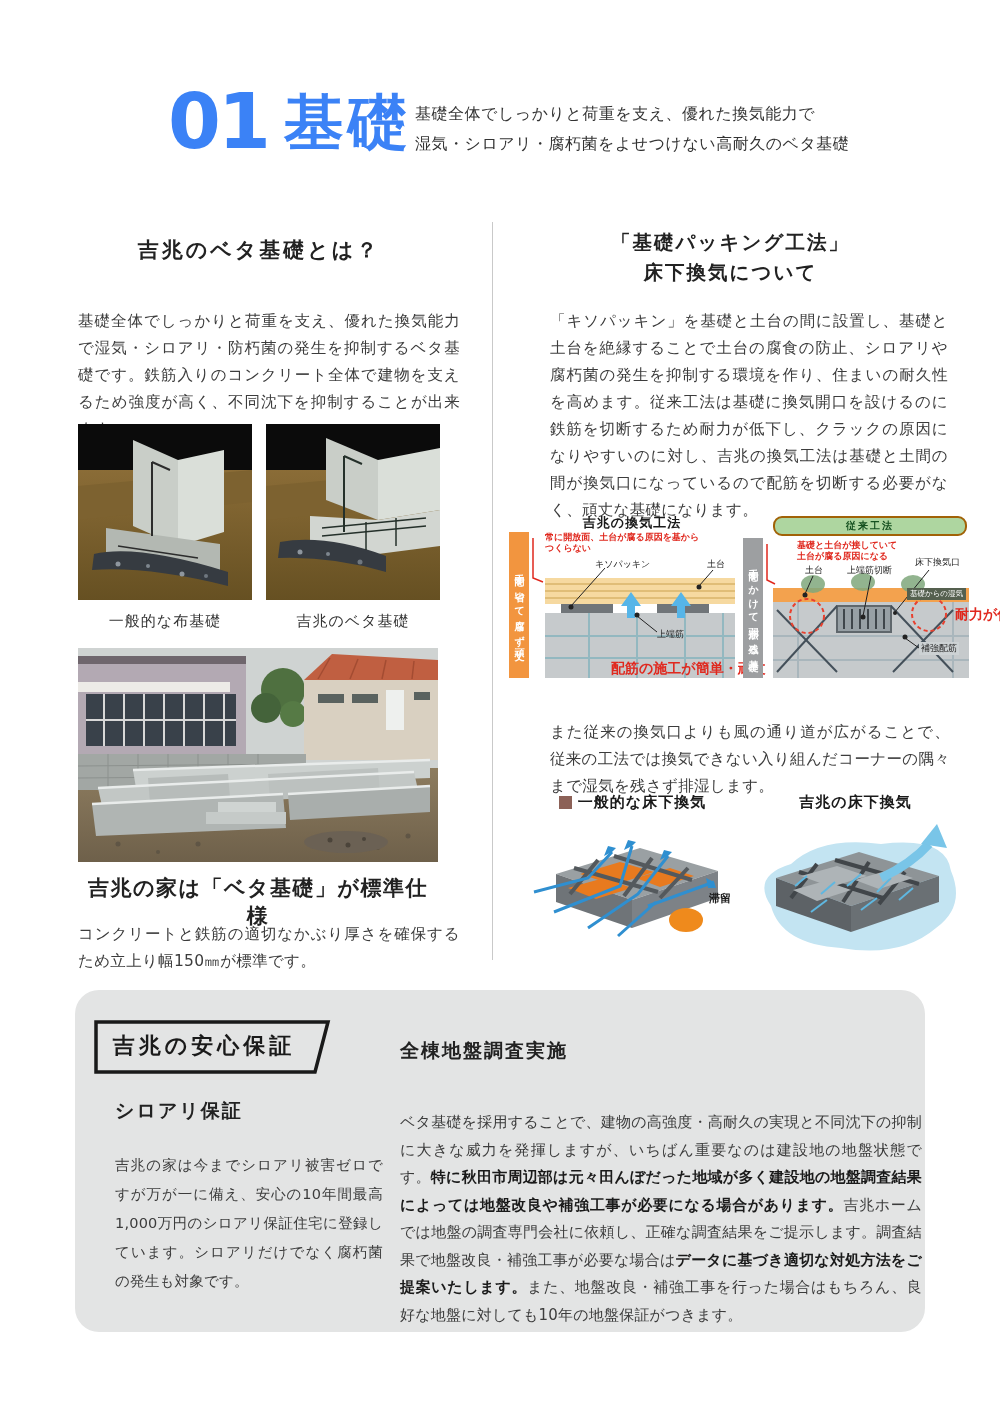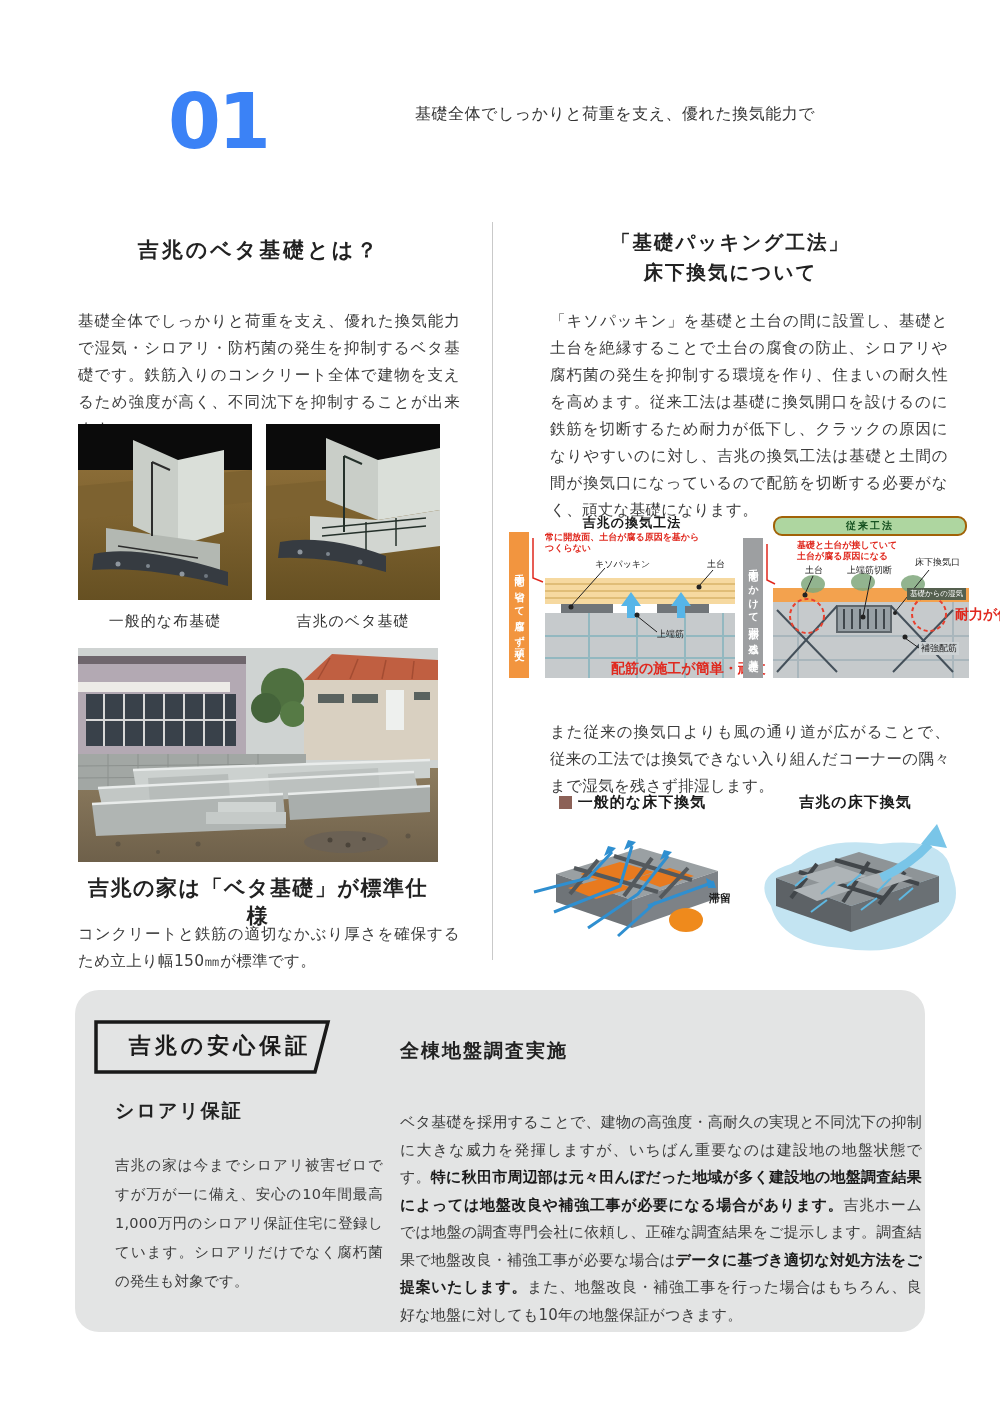--- a/index.html
+++ b/index.html
@@ -44,36 +44,38 @@
   
   .floor-row{position:absolute;left:528px;top:793px;width:432px;display:flex;gap:14px;}
   .floor{position:relative;width:209px;}
   .floor-title{display:flex;align-items:center;justify-content:center;gap:6px;font-weight:800;color:#1a1a1a;font-size:15px;letter-spacing:1px;}
   .sq{width:13px;height:13px;background:#8c6157;display:inline-block;}
   .floor-svg{width:209px;height:150px;display:block;margin-top:4px;}
   .tairyu{position:absolute;right:6px;top:98px;font-weight:700;font-size:11px;color:#1a1a1a;}
   
   .panel{position:absolute;left:75px;top:990px;width:850px;height:342px;background:#e3e4e4;border-radius:24px;}
   .badge{position:absolute;left:16px;top:28px;width:244px;height:58px;}
-  .badge-label{position:absolute;left:32px;top:28px;width:226px;height:56px;display:flex;align-items:center;justify-content:center;
+  .badge-label{position:absolute;left:16px;top:28px;width:226px;height:56px;display:flex;align-items:center;justify-content:center;
                font-size:22px;font-weight:800;color:#1a1a1a;letter-spacing:4px;}
   .termite-h{position:absolute;left:40px;top:108px;font-size:19px;font-weight:800;color:#222;letter-spacing:2px;}
   .termite-b{position:absolute;left:40px;top:146px;width:268px;font-size:14.5px;line-height:29px;text-align:justify;letter-spacing:.2px;}
   .ground-h{position:absolute;left:325px;top:48px;font-size:19px;font-weight:800;color:#222;letter-spacing:2px;}
   .ground-b{position:absolute;left:325px;top:104px;width:522px;font-size:15px;line-height:27.5px;text-align:justify;letter-spacing:.2px;}
   .ground-b .b{font-weight:800;color:#1a1a1a;}
 </style>
 </head>
 <body>
 
 <div class="hdr">
   <span class="hdr-num">01</span>
+  <span class="hdr-title">基礎</span>
 </div>
 <div class="hdr-sub">
   <div>基礎全体でしっかりと荷重を支え、優れた換気能力で</div>
+  <div>湿気・シロアリ・腐朽菌をよせつけない高耐久のベタ基礎</div>
 </div>
 
 <div class="divider"></div>
 
 <div class="h2 left-h2">吉兆のベタ基礎とは？</div>
 <p class="body-txt left-body1">基礎全体でしっかりと荷重を支え、優れた換気能力で湿気・シロアリ・防朽菌の発生を抑制するベタ基礎です。鉄筋入りのコンクリート全体で建物を支えるため強度が高く、不同沈下を抑制することが出来ます。</p>
 
 <div class="render-row">
   <div class="render-card">
     <svg class="render-img" viewBox="0 0 174 176">

